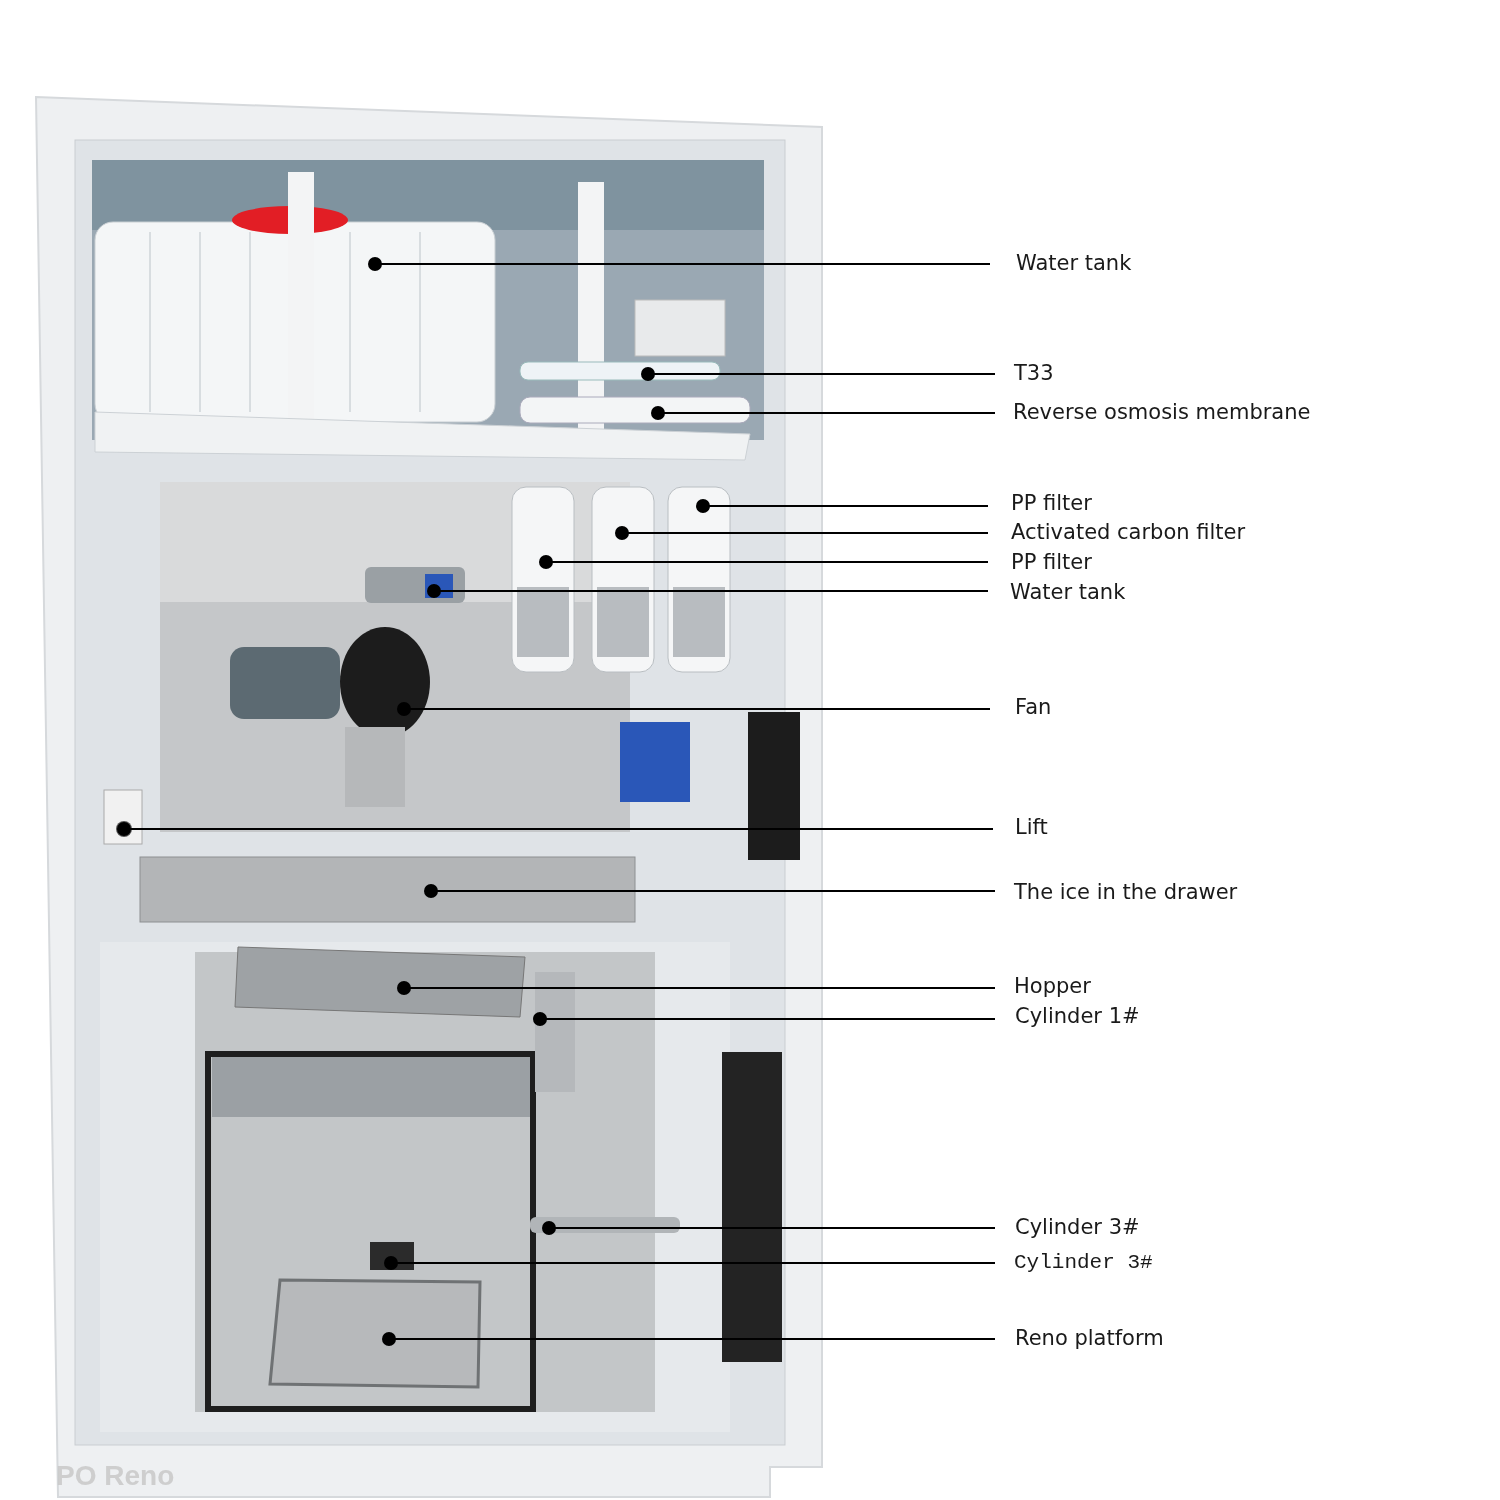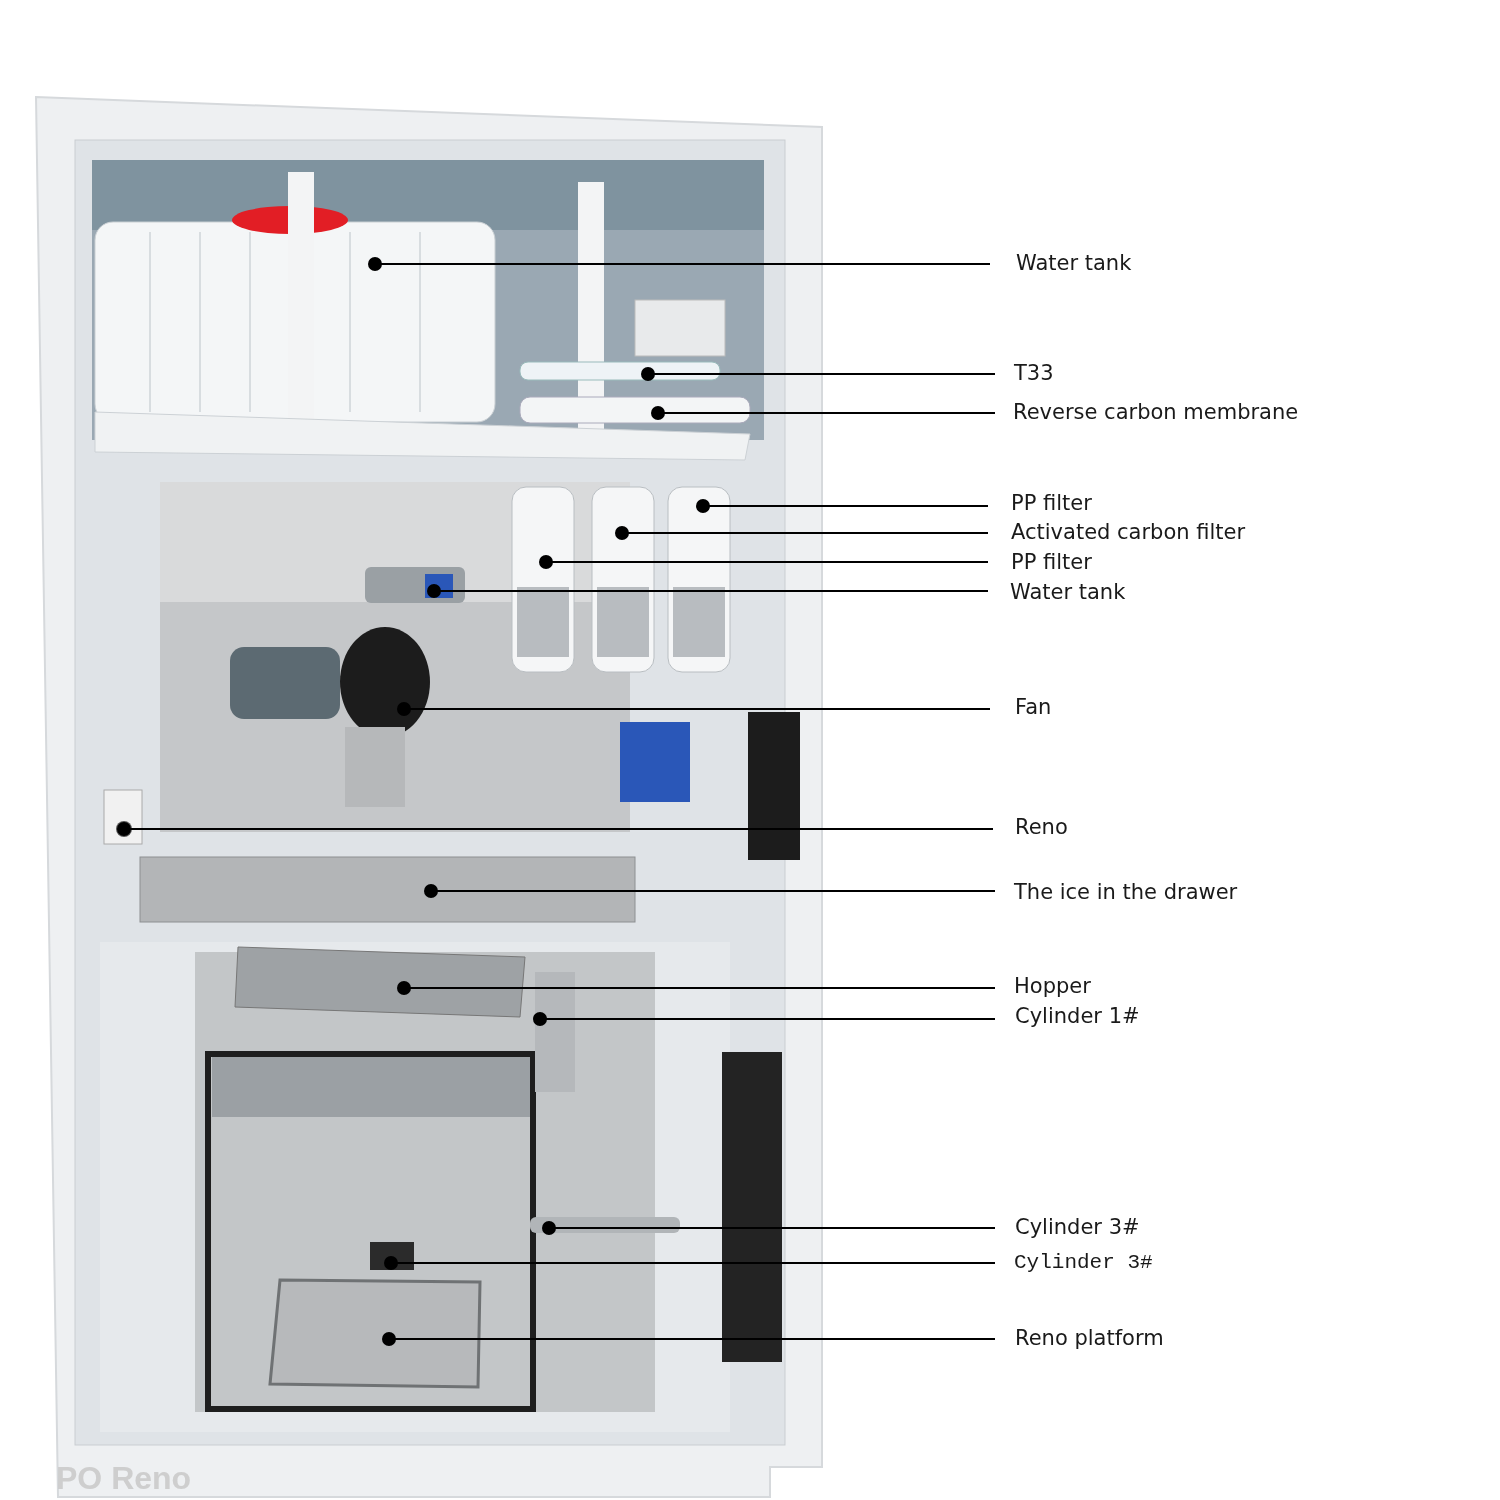--- a/index.html
+++ b/index.html
@@ -6,21 +6,21 @@
   body {
     width: 1500px; height: 1500px; background: #ffffff; position: relative; overflow: hidden;
     font-family: "DejaVu Sans", sans-serif;
   }
   #stage { position: absolute; left: 0; top: 16px; width: 1500px; height: 1488px; margin-top: 26px; }
   .label {
     position: absolute; font-size: 21px; color: #1a1a1a; white-space: nowrap;
     font-family: "DejaVu Sans", sans-serif; line-height: 1;
   }
   .watermark {
-    position: absolute; left: 56px; top: 1418px; font-size: 32px; font-weight: bold;
+    position: absolute; left: 56px; top: 1418px; font-size: 28px; font-weight: bold;
     color: rgba(200,200,200,0.85); font-family: "Liberation Sans", sans-serif;
   }
 </style>
 </head>
 <body>
 
 <div id="stage">
   <svg id="photo" width="1500" height="1500" viewBox="0 0 1500 1500" style="position:absolute;left:0;top:0;">
 
     <path d="M36 55 L822 85 L822 1425 L770 1425 L770 1455 L58 1455 Z" fill="#eef0f2" stroke="#d6d9dc" stroke-width="2"></path>
@@ -152,27 +152,27 @@
       </g>
       <g>
         <line x1="389" y1="1297" x2="995" y2="1297" stroke="#000000" stroke-width="2"></line>
         <circle cx="389" cy="1297" r="7" fill="#000000"></circle>
       </g>
     </svg>
 
   <div id="labels-layer">
       <div class="label" style="left: 1016px; top: 211px;">Water tank</div>
       <div class="label" style="left: 1014px; top: 321px;">T33</div>
-      <div class="label" style="left: 1013px; top: 360px;">Reverse carbon membrane</div>
+      <div class="label" style="left: 1013px; top: 360px;">Reverse osmosis membrane</div>
       <div class="label" style="left: 1011px; top: 451px;">PP filter</div>
       <div class="label" style="left: 1011px; top: 480px;">Activated carbon filter</div>
       <div class="label" style="left: 1011px; top: 510px;">PP filter</div>
       <div class="label" style="left: 1010px; top: 540px;">Water tank</div>
       <div class="label" style="left: 1015px; top: 655px;">Fan</div>
-      <div class="label" style="left: 1015px; top: 775px;">Reno</div>
+      <div class="label" style="left: 1015px; top: 775px;">Lift</div>
       <div class="label" style="left: 1014px; top: 840px;">The ice in the drawer</div>
       <div class="label" style="left: 1014px; top: 934px;">Hopper</div>
       <div class="label" style="left: 1015px; top: 964px;">Cylinder 1#</div>
       <div class="label" style="left: 1015px; top: 1175px;">Cylinder 3#</div>
       <div class="label" style="left: 1014px; top: 1210px; font-family: Liberation Mono, monospace;">Cylinder 3#</div>
       <div class="label" style="left: 1015px; top: 1286px;">Reno platform</div>
     </div>
 
   <div class="watermark">PO Reno</div>
 </div>

